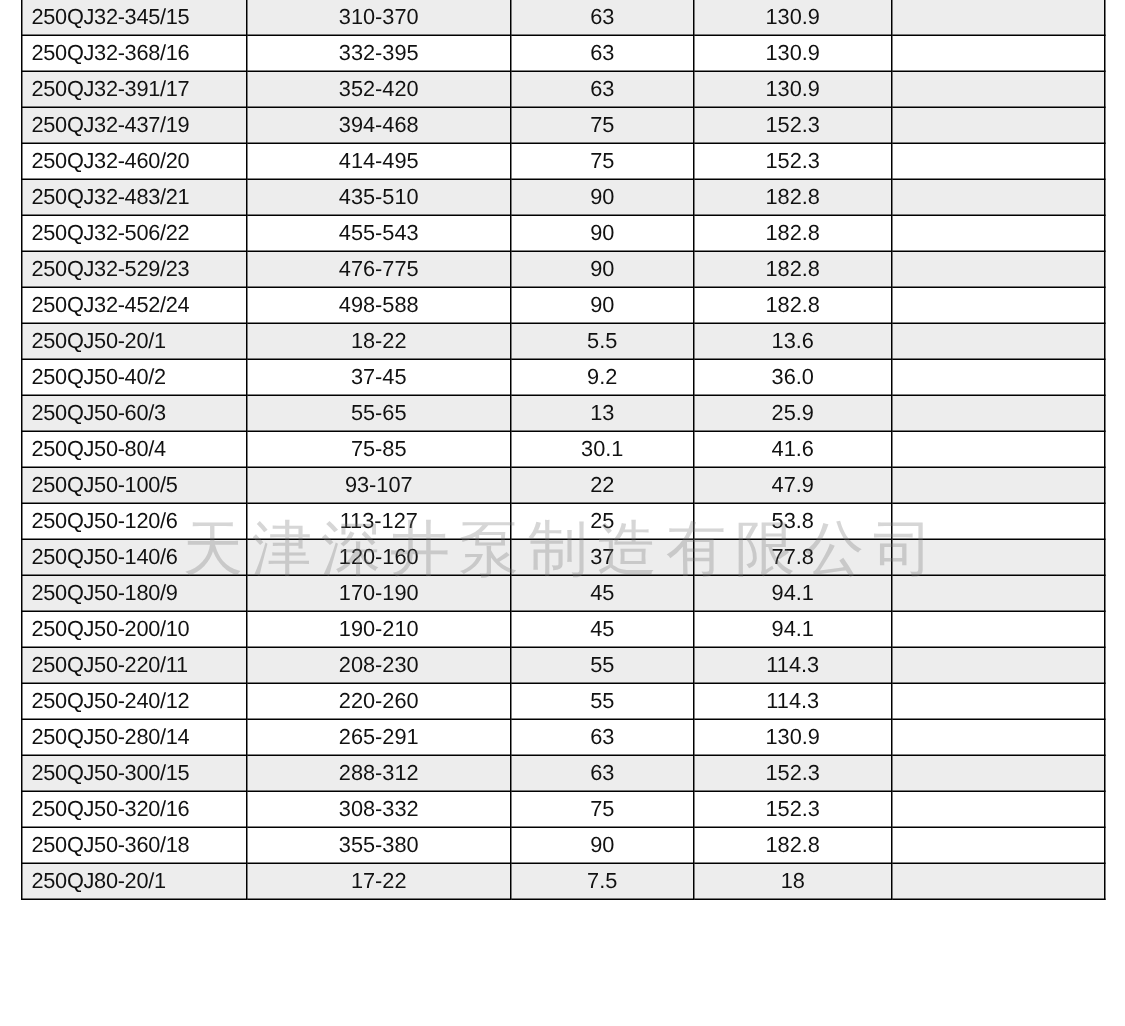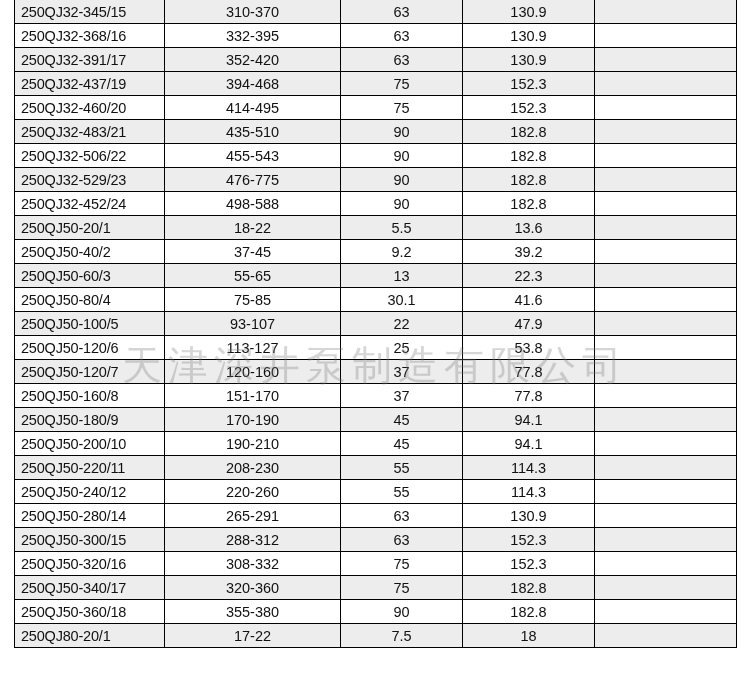--- a/index.html
+++ b/index.html
@@ -164,28 +164,28 @@
           <td class="model">250QJ50-20/1</td>
           <td>18-22</td>
           <td>5.5</td>
           <td>13.6</td>
           <td class="empty"></td>
         </tr>
         <tr class="plain">
           <td class="model">250QJ50-40/2</td>
           <td>37-45</td>
           <td>9.2</td>
-          <td>39.2</td>
+          <td>36.0</td>
           <td class="empty"></td>
         </tr>
         <tr class="shaded">
           <td class="model">250QJ50-60/3</td>
           <td>55-65</td>
           <td>13</td>
-          <td>22.3</td>
+          <td>25.9</td>
           <td class="empty"></td>
         </tr>
         <tr class="plain">
           <td class="model">250QJ50-80/4</td>
           <td>75-85</td>
           <td>30.1</td>
           <td>41.6</td>
           <td class="empty"></td>
         </tr>
         <tr class="shaded">
@@ -196,29 +196,22 @@
           <td class="empty"></td>
         </tr>
         <tr class="plain">
           <td class="model">250QJ50-120/6</td>
           <td>113-127</td>
           <td>25</td>
           <td>53.8</td>
           <td class="empty"></td>
         </tr>
         <tr class="shaded">
-          <td class="model">250QJ50-120/7</td>
+          <td class="model">250QJ50-140/6</td>
           <td>120-160</td>
-          <td>37</td>
-          <td>77.8</td>
-          <td class="empty"></td>
-        </tr>
-        <tr class="plain">
-          <td class="model">250QJ50-160/8</td>
-          <td>151-170</td>
           <td>37</td>
           <td>77.8</td>
           <td class="empty"></td>
         </tr>
         <tr class="shaded">
           <td class="model">250QJ50-180/9</td>
           <td>170-190</td>
           <td>45</td>
           <td>94.1</td>
           <td class="empty"></td>
@@ -258,27 +251,20 @@
           <td>152.3</td>
           <td class="empty"></td>
         </tr>
         <tr class="plain">
           <td class="model">250QJ50-320/16</td>
           <td>308-332</td>
           <td>75</td>
           <td>152.3</td>
           <td class="empty"></td>
         </tr>
-        <tr class="shaded">
-          <td class="model">250QJ50-340/17</td>
-          <td>320-360</td>
-          <td>75</td>
-          <td>182.8</td>
-          <td class="empty"></td>
-        </tr>
         <tr class="plain">
           <td class="model">250QJ50-360/18</td>
           <td>355-380</td>
           <td>90</td>
           <td>182.8</td>
           <td class="empty"></td>
         </tr>
         <tr class="shaded">
           <td class="model">250QJ80-20/1</td>
           <td>17-22</td>

